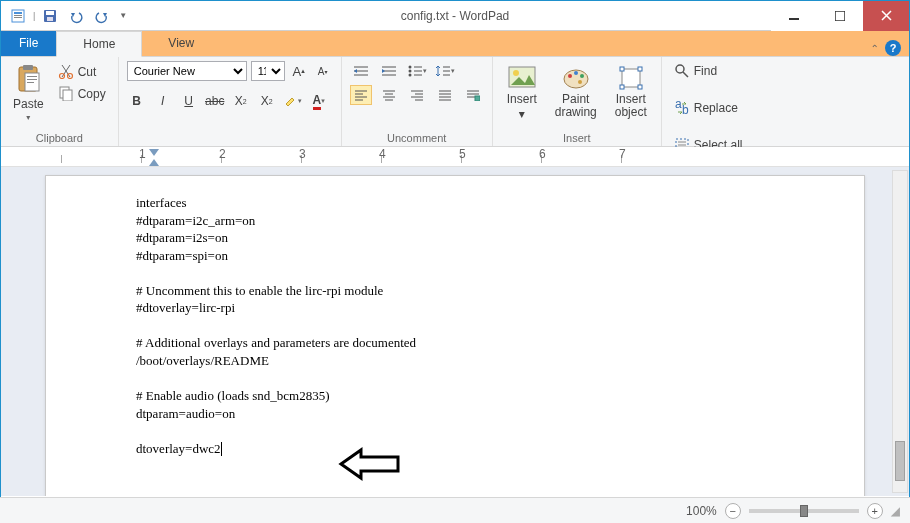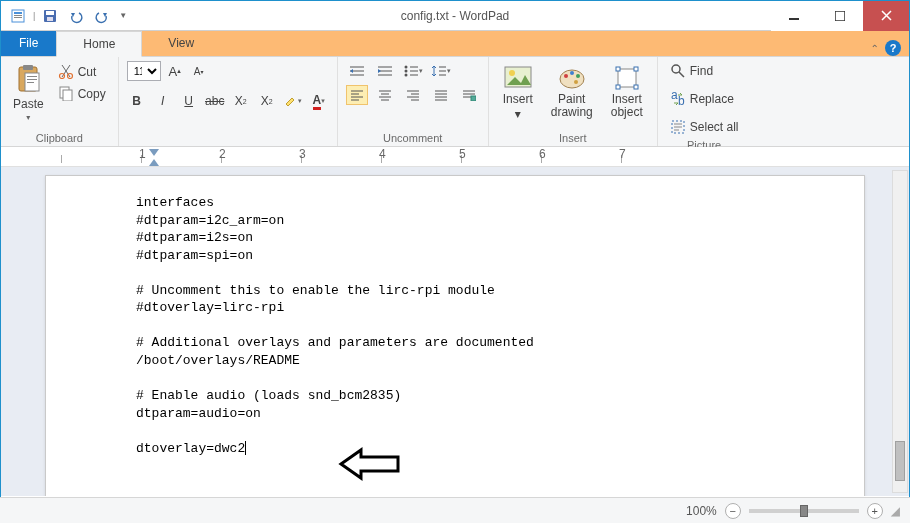--- a/index.html
+++ b/index.html
@@ -48,21 +48,21 @@
 
 .ruler{height:20px;background:#fff;border-bottom:1px solid #e0e0e0;position:relative;font-size:9px;color:#666;overflow:hidden;}
 .ruler .rinner{position:absolute;left:60px;right:20px;top:0;bottom:0;display:flex;}
 .ruler .tick{flex:0 0 80px;border-left:1px solid #aaa;height:8px;margin-top:8px;position:relative;}
 .ruler .tick span{position:absolute;top:-8px;left:-3px;}
 .ruler .marker{position:absolute;left:148px;top:2px;width:0;height:0;border-left:5px solid transparent;border-right:5px solid transparent;border-top:7px solid #7a9cbf;}
 .ruler .marker2{position:absolute;left:148px;bottom:0;width:0;height:0;border-left:5px solid transparent;border-right:5px solid transparent;border-bottom:7px solid #7a9cbf;}
 
 .docwrap{position:absolute;top:167px;left:1px;right:1px;bottom:27px;background:#e8ecf3;overflow:auto;}
 .page{background:#fff;margin:8px auto;width:820px;min-height:350px;border:1px solid #c9c9c9;padding:18px 90px 40px 90px;box-shadow:0 1px 3px rgba(0,0,0,0.1);position:relative;}
-.page pre{font-family:Liberation Mono, monospace;font-size:13px;line-height:1.35;color:#000;white-space:pre;}
+.page pre{font-family:Liberation Serif, serif;font-size:13px;line-height:1.35;color:#000;white-space:pre;}
 .cursor{border-right:1px solid #000;animation:blink 1s infinite;}
 @keyframes blink{50%{border-color:transparent;}}
 .arrow{position:absolute;left:290px;top:268px;}
 
 .vscroll{position:absolute;right:2px;top:170px;bottom:30px;width:16px;background:#f0f0f0;border:1px solid #dcdcdc;}
 .vscroll .thumb{position:absolute;left:2px;right:2px;top:270px;height:40px;background:#c0c0c0;border:1px solid #a0a0a0;}
 
 .status{position:absolute;bottom:0;left:0;right:0;height:26px;background:#f5f6f7;border-top:1px solid #d6d6d6;display:flex;align-items:center;justify-content:flex-end;gap:8px;padding:0 10px;color:#555;}
 .zoomslider{width:110px;height:4px;background:#d0d0d0;position:relative;}
 .zoomslider .zthumb{position:absolute;left:50%;top:-4px;width:8px;height:12px;background:#888;border:1px solid #666;transform:translateX(-50%);}
@@ -168,20 +168,21 @@
           <span>Copy</span>
         </div>
       </div>
     </div>
     <div class="gtitle">Clipboard</div>
   </div>
 
   <div class="group" style="min-width:210px">
     <div class="gbody" style="flex-direction:column;gap:4px">
       <div class="fontrow">
+        <select class="fontname"><option>Courier New</option></select>
         <select class="fontsize"><option>11</option></select>
         <div class="ibtn" style="font-size:13px">A<sup style="font-size:7px">▴</sup></div>
         <div class="ibtn" style="font-size:10px">A<sup style="font-size:6px">▾</sup></div>
       </div>
       <div class="btnrow">
         <div class="ibtn">
             <b>B</b>
           </div>
         <div class="ibtn">
             <i>I</i>
@@ -303,21 +304,21 @@
             <rect x="22" y="22" width="4" height="4" fill="#fff" stroke="#3a70b0"></rect>
           </svg>
         <span style="white-space:pre">Insert
 object</span>
       </div>
     </div>
     <div class="gtitle">Insert</div>
   </div>
 
   <div class="group" style="border-right:none">
-    <div class="gbody" style="flex-direction:column;gap:8px">
+    <div class="gbody" style="flex-direction:column;gap:17px">
       <div class="editbtn">
         <svg width="16" height="16">
             <circle cx="6" cy="6" r="4" fill="none" stroke="#555" stroke-width="1.5"></circle>
             <path d="M9 9 L14 14" stroke="#555" stroke-width="1.5"></path>
           </svg>
         <span>Find</span>
       </div>
       <div class="editbtn">
         <svg width="16" height="16">
             <text x="1" y="8" font-size="8" fill="#3a70b0">a</text>

